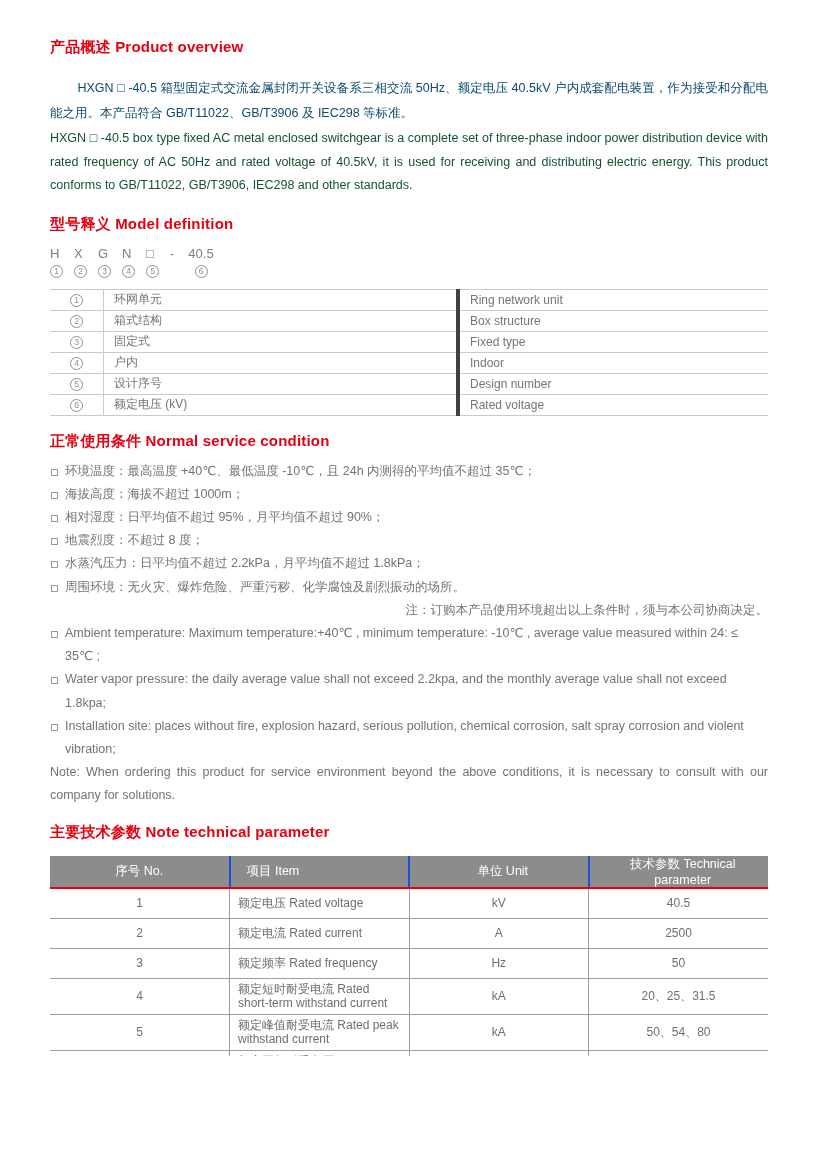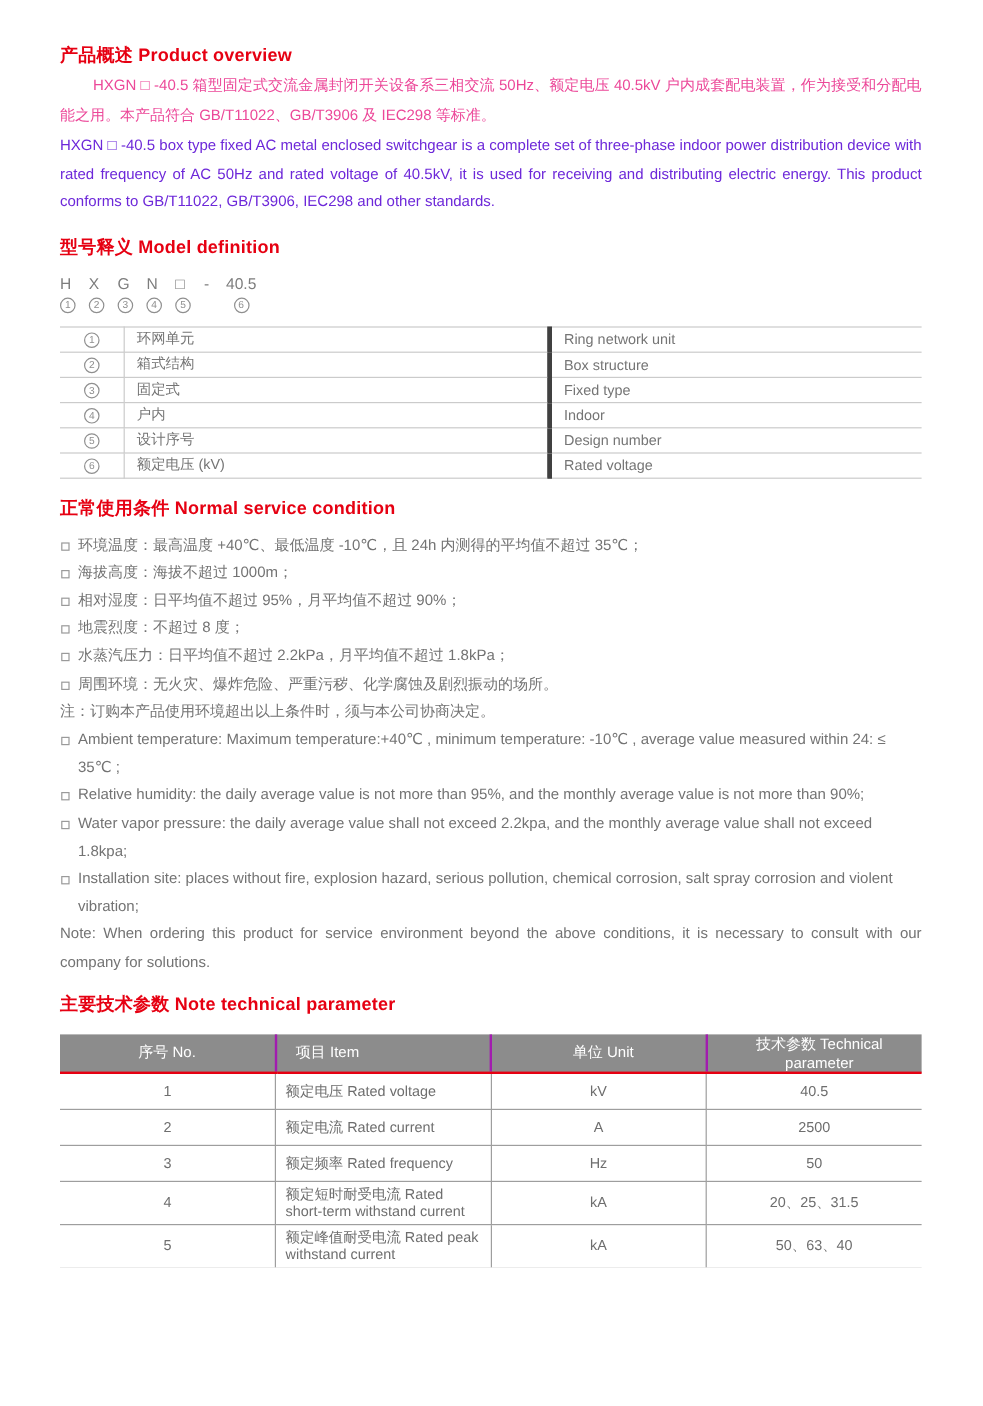--- a/index.html
+++ b/index.html
@@ -9,22 +9,22 @@
     color:#6b6b6b;
     -webkit-font-smoothing:antialiased;
   }
   .page{box-sizing:border-box;width:819px;height:1056px;padding:36px 51px 0 50px;overflow:hidden;}
 
   .heading{
     color:#e60012;font-size:15px;font-weight:bold;line-height:21px;margin:0;
     letter-spacing:0.2px;
   }
   .para{font-size:12.5px;margin:0;text-align:justify;}
-  .para-zh{line-height:25px;margin-top:2px;text-indent:2.2em;color:#ec4899;}
-  .para-en{line-height:23.5px;margin-top:1px;color:#6d28d9;}
+  .para-zh{line-height:25px;margin-top:19px;text-indent:2.2em;color:#0c4a6e;}
+  .para-en{line-height:23.5px;margin-top:1px;color:#14532d;}
 
   
   .code-grid{display:flex;margin-top:12px;align-items:flex-start;}
   .code-col{display:flex;flex-direction:column;align-items:flex-start;width:24px;}
   .code-col.center{align-items:center;}
   .code-letter{font-size:13px;line-height:16px;color:#7d7d7d;}
   .code-dash{width:14px;}
   .code-num{width:34px;}
   .mark-slot{height:16px;display:flex;align-items:center;margin-top:2px;}
   .circle{
@@ -42,30 +42,30 @@
   .model-table td.c-en{}
 
   
   .service{margin-top:9px;font-size:12.5px;color:#737373;}
   .srv-line{display:flex;line-height:23.2px;}
   .bullet{
     flex:0 0 auto;width:5px;height:5px;border:1px solid #9a9a9a;
     margin:9px 7px 0 1px;display:inline-block;
   }
   .srv-text{flex:1;}
-  .srv-note{line-height:23.2px;}
+  .srv-note{line-height:23.2px;text-align:right;}
   .srv-note-en{line-height:23.2px;text-align:justify;}
 
   
   .param-table{border-collapse:collapse;table-layout:fixed;width:718px;margin-top:14px;font-size:12px;color:#6e6e6e;}
   .param-table th{
     background:#8c8c8c;color:#ffffff;font-weight:normal;font-size:12.5px;
     height:30px;padding:0 8px;border-bottom:2px solid #e60012;
   }
-  .param-table th + th{border-left:2px solid #a21caf;padding-left:16px;}
+  .param-table th + th{border-left:2px solid #1d4ed8;padding-left:16px;}
   .param-table th.h-item{text-align:left;}
   .param-table td{
     border-bottom:1px solid #9e9e9e;padding:3px 8px;vertical-align:middle;
     line-height:14.5px;height:23px;
   }
   .param-table td.c1{width:52px;text-align:center;border-right:1px solid #9e9e9e;padding:3px 0;}
   .param-table td.c2{width:334px;border-right:1px solid #9e9e9e;}
   .param-table td.c3{width:57px;text-align:center;border-right:1px solid #9e9e9e;padding:3px 2px;}
   .param-table td.c4{text-align:center;}
   .pre{white-space:pre-line;}
@@ -191,24 +191,20 @@
       <span class="srv-text">周围环境：无火灾、爆炸危险、严重污秽、化学腐蚀及剧烈振动的场所。</span>
     </div>
     <div class="srv-note">注：订购本产品使用环境超出以上条件时，须与本公司协商决定。</div>
 
     <div class="srv-line">
       <span class="bullet"></span>
       <span class="srv-text">Ambient temperature: Maximum temperature:+40℃ , minimum temperature: -10℃ , average value measured within 24: ≤ 35℃ ;</span>
     </div>
     <div class="srv-line">
       <span class="bullet"></span>
-      <span class="srv-text">Relative humidity: the daily average value is not more than 95%, and the monthly average value is not more than 90%;</span>
-    </div>
-    <div class="srv-line">
-      <span class="bullet"></span>
       <span class="srv-text">Water vapor pressure: the daily average value shall not exceed 2.2kpa, and the monthly average value shall not exceed 1.8kpa;</span>
     </div>
     <div class="srv-line">
       <span class="bullet"></span>
       <span class="srv-text">Installation site: places without fire, explosion hazard, serious pollution, chemical corrosion, salt spray corrosion and violent vibration;</span>
     </div>
     <div class="srv-note-en">Note: When ordering this product for service environment beyond the above conditions, it is necessary to consult with our company for solutions.</div>
   </div>
 
   <h2 class="heading mt-params">主要技术参数 Note technical parameter</h2>
@@ -244,21 +240,21 @@
       <tr>
         <td class="c1">4</td>
         <td class="c2">额定短时耐受电流 Rated short-term withstand current</td>
         <td class="c3">kA</td>
         <td class="c4">20、25、31.5</td>
       </tr>
       <tr>
         <td class="c1">5</td>
         <td class="c2">额定峰值耐受电流 Rated peak withstand current</td>
         <td class="c3">kA</td>
-        <td class="c4">50、63、40</td>
+        <td class="c4">50、54、80</td>
       </tr>
       <tr>
         <td class="c1">6</td>
         <td class="c2">额定工频耐受电压 Rated power frequency withstand voltage</td>
         <td class="c3">kV</td>
         <td class="c4">95/118</td>
       </tr>
       <tr>
         <td class="c1">7</td>
         <td class="c2 pre">额定雷电冲击耐受电压

